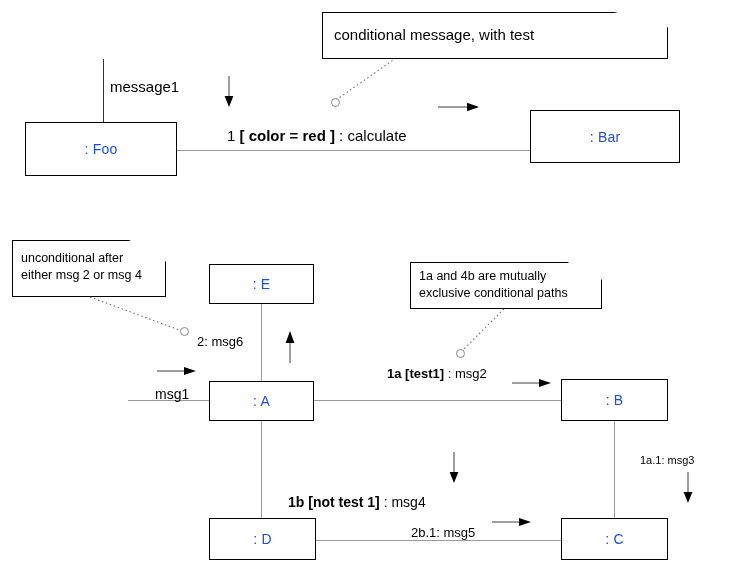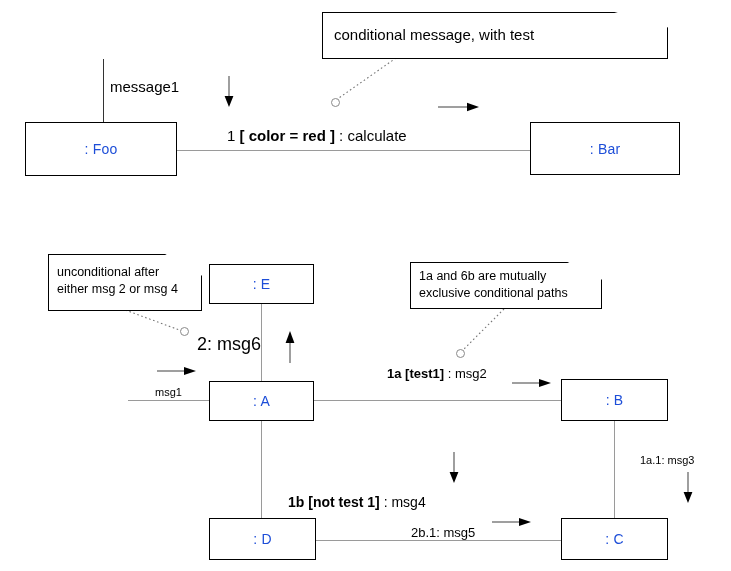--- a/index.html
+++ b/index.html
@@ -153,70 +153,70 @@
 
   <svg class="arrow" style="left:438px; top:100px;" width="42" height="14" viewBox="0 0 42 14">
     <line x1="0" y1="7" x2="31" y2="7" stroke="#6b6b6b" stroke-width="1.3"></line>
     <polygon points="29,2.8 29,11.2 41,7" fill="#000000"></polygon>
   </svg>
 
   <div class="msg-label" style="left:227px; top:127px; font-size:15px;">
     <span>1 </span><span class="b">[ color = red ]</span><span> :  calculate</span>
   </div>
 
-  <div class="obj-box" style="left:530px; top:122px; width:150px; height:53px;">
+  <div class="obj-box" style="left:530px; top:110px; width:150px; height:53px;">
     <span class="obj-label">: Bar</span>
   </div>
 
-  <div class="note" style="left:12px; top:254px; width:154px; height:57px;margin-left:36px;">
+  <div class="note" style="left:12px; top:240px; width:154px; height:57px;">
     <div class="note-body" style="clip-path: polygon(0 0, 76% 0, 100% 38%, 100% 100%, 0 100%);"></div>
     <svg class="note-fold" width="38" height="23" style="top:-1px; right:-1px;" viewBox="0 0 38 23">
       <polygon points="0,0 38,0 38,22" fill="#000000"></polygon>
     </svg>
     <div class="note-text" style="left:9px; top:10px; width:142px;">unconditional after
 either msg 2 or msg 4</div>
   </div>
 
   <svg class="leader" style="left:88px; top:295px;" width="98" height="40" viewBox="0 0 98 40">
     <line x1="2" y1="2" x2="94" y2="36" stroke="#777777" stroke-width="1.1" stroke-dasharray="1.6 2.6"></line>
   </svg>
   <div class="anchor-dot" style="left:180px; top:327px;"></div>
 
   <div class="note" style="left:410px; top:262px; width:192px; height:47px;">
     <div class="note-body" style="clip-path: polygon(0 0, 82% 0, 100% 38%, 100% 100%, 0 100%);"></div>
     <svg class="note-fold" width="35" height="19" style="top:-1px; right:-1px;" viewBox="0 0 35 19">
       <polygon points="0,0 35,0 35,18" fill="#000000"></polygon>
     </svg>
-    <div class="note-text" style="left:9px; top:6px; width:180px;">1a and  6b are mutually
+    <div class="note-text" style="left:9px; top:6px; width:180px;">1a and  4b are mutually
 exclusive conditional paths</div>
   </div>
 
   <svg class="leader" style="left:456px; top:307px;" width="52" height="48" viewBox="0 0 52 48">
     <line x1="48" y1="2" x2="6" y2="44" stroke="#777777" stroke-width="1.1" stroke-dasharray="1.6 2.6"></line>
   </svg>
   <div class="anchor-dot" style="left:456px; top:349px;"></div>
 
   <div class="obj-box" style="left:209px; top:264px; width:105px; height:40px;">
     <span class="obj-label">: E</span>
   </div>
 
   <div class="line-v" style="left:261px; top:304px; height:78px;"></div>
 
-  <div class="msg-label" style="left:197px; top:334px; font-size:18px;">
+  <div class="msg-label" style="left:197px; top:334px; font-size:13px;">
     <span>2: msg6</span>
   </div>
 
   <svg class="arrow" style="left:283px; top:330px;" width="14" height="34" viewBox="0 0 14 34">
     <line x1="7" y1="12" x2="7" y2="33" stroke="#6b6b6b" stroke-width="1.3"></line>
     <polygon points="2.6,13 11.4,13 7,1" fill="#000000"></polygon>
   </svg>
 
   <div class="line-h" style="left:128px; top:400px; width:81px;"></div>
 
-  <div class="msg-label" style="left:155px; top:386px; font-size:11px;">
+  <div class="msg-label" style="left:155px; top:386px; font-size:14px;">
     <span>msg1</span>
   </div>
 
   <svg class="arrow" style="left:157px; top:364px;" width="40" height="14" viewBox="0 0 40 14">
     <line x1="0" y1="7" x2="29" y2="7" stroke="#6b6b6b" stroke-width="1.3"></line>
     <polygon points="27,3 27,11 39,7" fill="#000000"></polygon>
   </svg>
 
   <div class="obj-box" style="left:209px; top:381px; width:105px; height:40px;">
     <span class="obj-label">: A</span>

